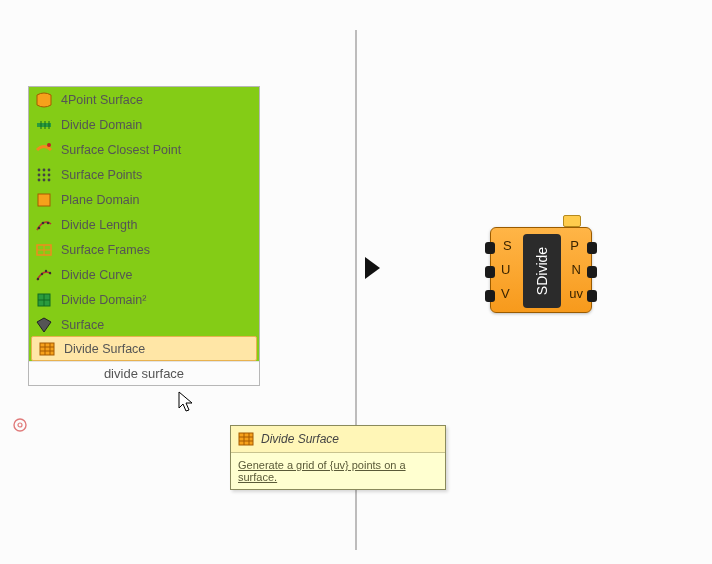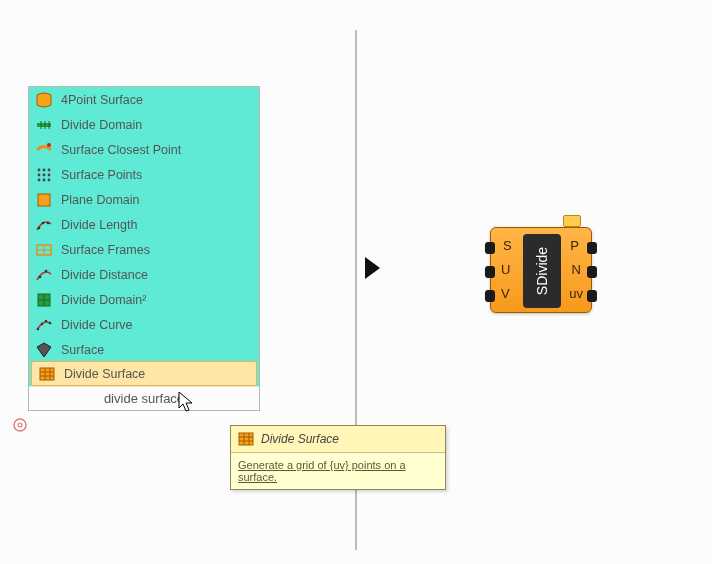--- a/index.html
+++ b/index.html
@@ -20,21 +20,21 @@
     top: 30px;
     width: 2px;
     height: 520px;
     background: #bdbcbc;
   }
   .menu {
     position: absolute;
     left: 28px;
     top: 86px;
     width: 232px;
-    background: #5eead4;
+    background: #84cc16;
     border: 1px solid #b7b7b7;
     font-size: 12.5px;
   }
   .menu-item {
     display: flex;
     align-items: center;
     height: 25px;
     padding: 0 6px;
     cursor: default;
   }
@@ -251,47 +251,37 @@
           <line x1="2" y1="9" x2="16" y2="9" stroke="#f08b1e"></line>
           <line x1="9" y1="4" x2="9" y2="14" stroke="#f08b1e"></line>
         </svg>
     </span>
     <span class="menu-label">Surface Frames</span>
   </div>
   <div class="menu-item">
     <span class="menu-icon">
       <svg width="18" height="18">
           <path d="M2 14 Q9 2 16 8" fill="none" stroke="#b33" stroke-width="1.6"></path>
-          <circle cx="5" cy="11" r="1.3" fill="#333"></circle>
-          <circle cx="11" cy="5" r="1.3" fill="#333"></circle>
-        </svg>
-    </span>
-    <span class="menu-label">Divide Distance</span>
-  </div>
-  <div class="menu-item">
-    <span class="menu-icon">
-      <svg width="18" height="18">
-          <rect x="3" y="3" width="12" height="12" fill="#2a9b3e" stroke="#106b20"></rect>
-          <line x1="9" y1="3" x2="9" y2="15" stroke="#106b20"></line>
-          <line x1="3" y1="9" x2="15" y2="9" stroke="#106b20"></line>
-        </svg>
-    </span>
-    <span class="menu-label">Divide Domain²</span>
-  </div>
-  <div class="menu-item">
-    <span class="menu-icon">
-      <svg width="18" height="18">
-          <path d="M2 14 Q9 2 16 8" fill="none" stroke="#b33" stroke-width="1.6"></path>
           <circle cx="3" cy="13" r="1.2" fill="#333"></circle>
           <circle cx="7" cy="8" r="1.2" fill="#333"></circle>
           <circle cx="11" cy="5" r="1.2" fill="#333"></circle>
           <circle cx="15" cy="7" r="1.2" fill="#333"></circle>
         </svg>
     </span>
     <span class="menu-label">Divide Curve</span>
+  </div>
+  <div class="menu-item">
+    <span class="menu-icon">
+      <svg width="18" height="18">
+          <rect x="3" y="3" width="12" height="12" fill="#2a9b3e" stroke="#106b20"></rect>
+          <line x1="9" y1="3" x2="9" y2="15" stroke="#106b20"></line>
+          <line x1="3" y1="9" x2="15" y2="9" stroke="#106b20"></line>
+        </svg>
+    </span>
+    <span class="menu-label">Divide Domain²</span>
   </div>
   <div class="menu-item">
     <span class="menu-icon">
       <svg width="18" height="18">
           <path d="M9 2 L16 6 L9 16 L2 6 Z" fill="#555" stroke="#222"></path>
         </svg>
     </span>
     <span class="menu-label">Surface</span>
   </div>
   <div class="menu-item selected">

